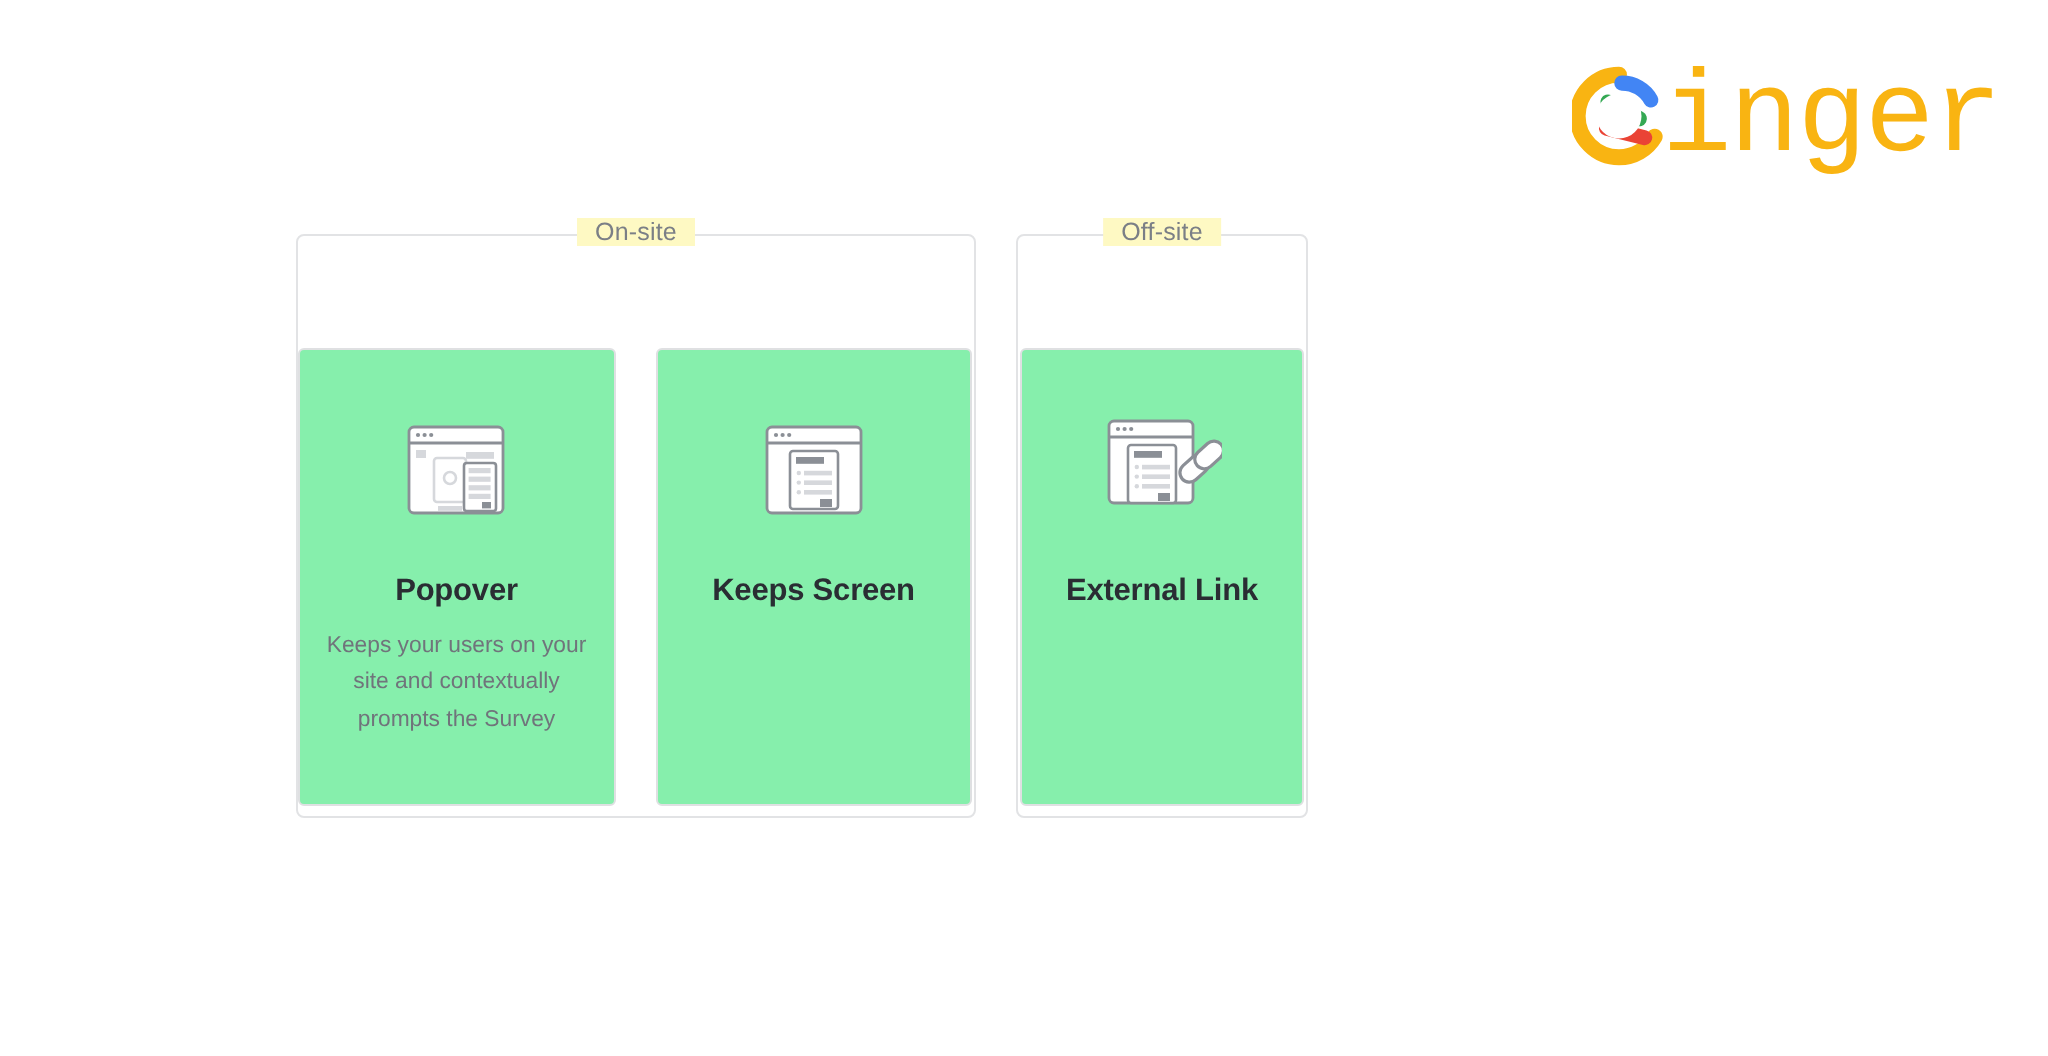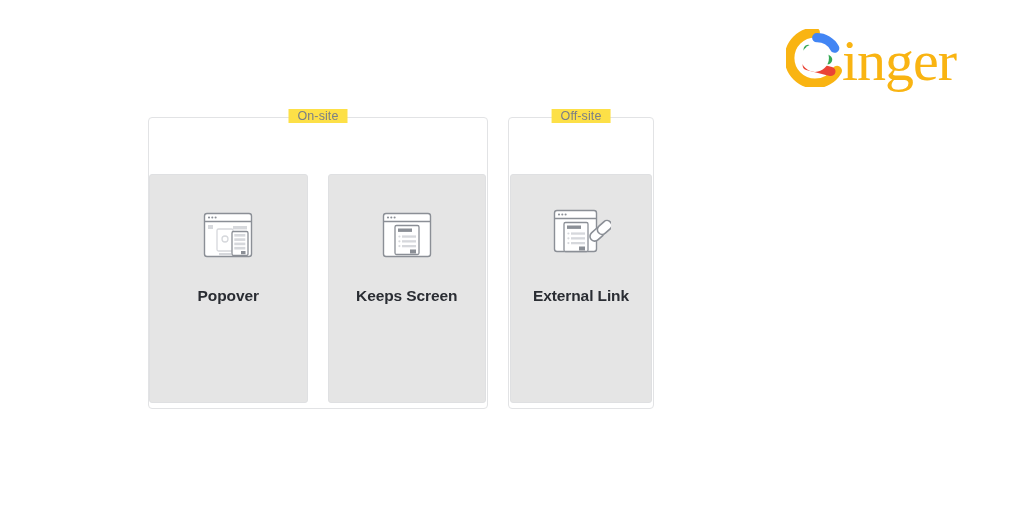--- a/index.html
+++ b/index.html
@@ -20,21 +20,21 @@
     position: absolute;
     left: 786px;
     top: 26px;
     width: 214px;
     height: 64px;
     display: flex;
     align-items: center;
   }
   #brand-logo svg { display: block; }
   .logo-wordmark {
-    font-family: Liberation Serif, serif;
+    font-family: Liberation Mono, monospace;
     font-size: 58px;
     font-weight: 500;
     color: #F9B412;
     letter-spacing: -1px;
     line-height: 1;
     margin-left: -2px;
     position: relative;
     top: 3px;
   }
 
@@ -55,21 +55,21 @@
     box-sizing: border-box;
   }
   .group-onsite  { left: 0px;   width: 340px; }
   .group-offsite { left: 360px; width: 146px; }
 
   .group-legend {
     position: absolute;
     top: -9px;
     left: 50%;
     transform: translateX(-50%);
-    background: #fde047;
+    background: #fef9c3;
     padding: 0 9px;
     font-size: 12.5px;
     color: #7b7f86;
     white-space: nowrap;
     letter-spacing: .1px;
   }
 
   .cards {
     position: absolute;
     left: 0; right: 0;
@@ -81,21 +81,21 @@
   }
   .group-onsite  .cards { justify-content: flex-start; padding-left: 0px; }
   .group-offsite .cards { justify-content: center; }
 
   
   .card {
     width: 160px;
     height: 229px;
     border: 1px solid #dfe0e2;
     border-radius: 3px;
-    background: #e5e5e5;
+    background: #86efac;
     box-sizing: border-box;
     display: flex;
     flex-direction: column;
     align-items: center;
     padding: 0 10px;
     cursor: pointer;
   }
   .card-icon {
     margin-top: 28px;
     height: 64px;
@@ -162,20 +162,21 @@
             <rect x="33" y="19" width="14" height="3.4" fill="#d6d8dc"></rect>
             <rect x="32" y="24.5" width="16" height="24" rx="1.4" fill="#ffffff" stroke="#8b8f96" stroke-width="1.3"></rect>
             <rect x="34.3" y="27" width="11" height="2.6" fill="#d6d8dc"></rect>
             <rect x="34.3" y="31.3" width="11" height="2.6" fill="#d6d8dc"></rect>
             <rect x="34.3" y="35.6" width="11" height="2.6" fill="#d6d8dc"></rect>
             <rect x="34.3" y="39.9" width="11" height="2.6" fill="#d6d8dc"></rect>
             <rect x="41" y="44" width="4.5" height="3.2" fill="#8b8f96"></rect>
           </svg>
         </div>
         <div class="card-title">Popover</div>
+        <div class="card-desc">Keeps your users on your site and contextually prompts the Survey</div>
       </div>
 
       <div class="card">
         <div class="card-icon">
           <svg width="56" height="56" viewBox="0 0 56 56">
             <rect x="4.5" y="6.5" width="47" height="43" rx="2.5" fill="#ffffff" stroke="#8b8f96" stroke-width="1.4"></rect>
             <path d="M4.5 14.5 H51.5" stroke="#8b8f96" stroke-width="1.4"></path>
             <circle cx="9" cy="10.5" r="1.05" fill="#8b8f96"></circle>
             <circle cx="12.3" cy="10.5" r="1.05" fill="#8b8f96"></circle>
             <circle cx="15.6" cy="10.5" r="1.05" fill="#8b8f96"></circle>

